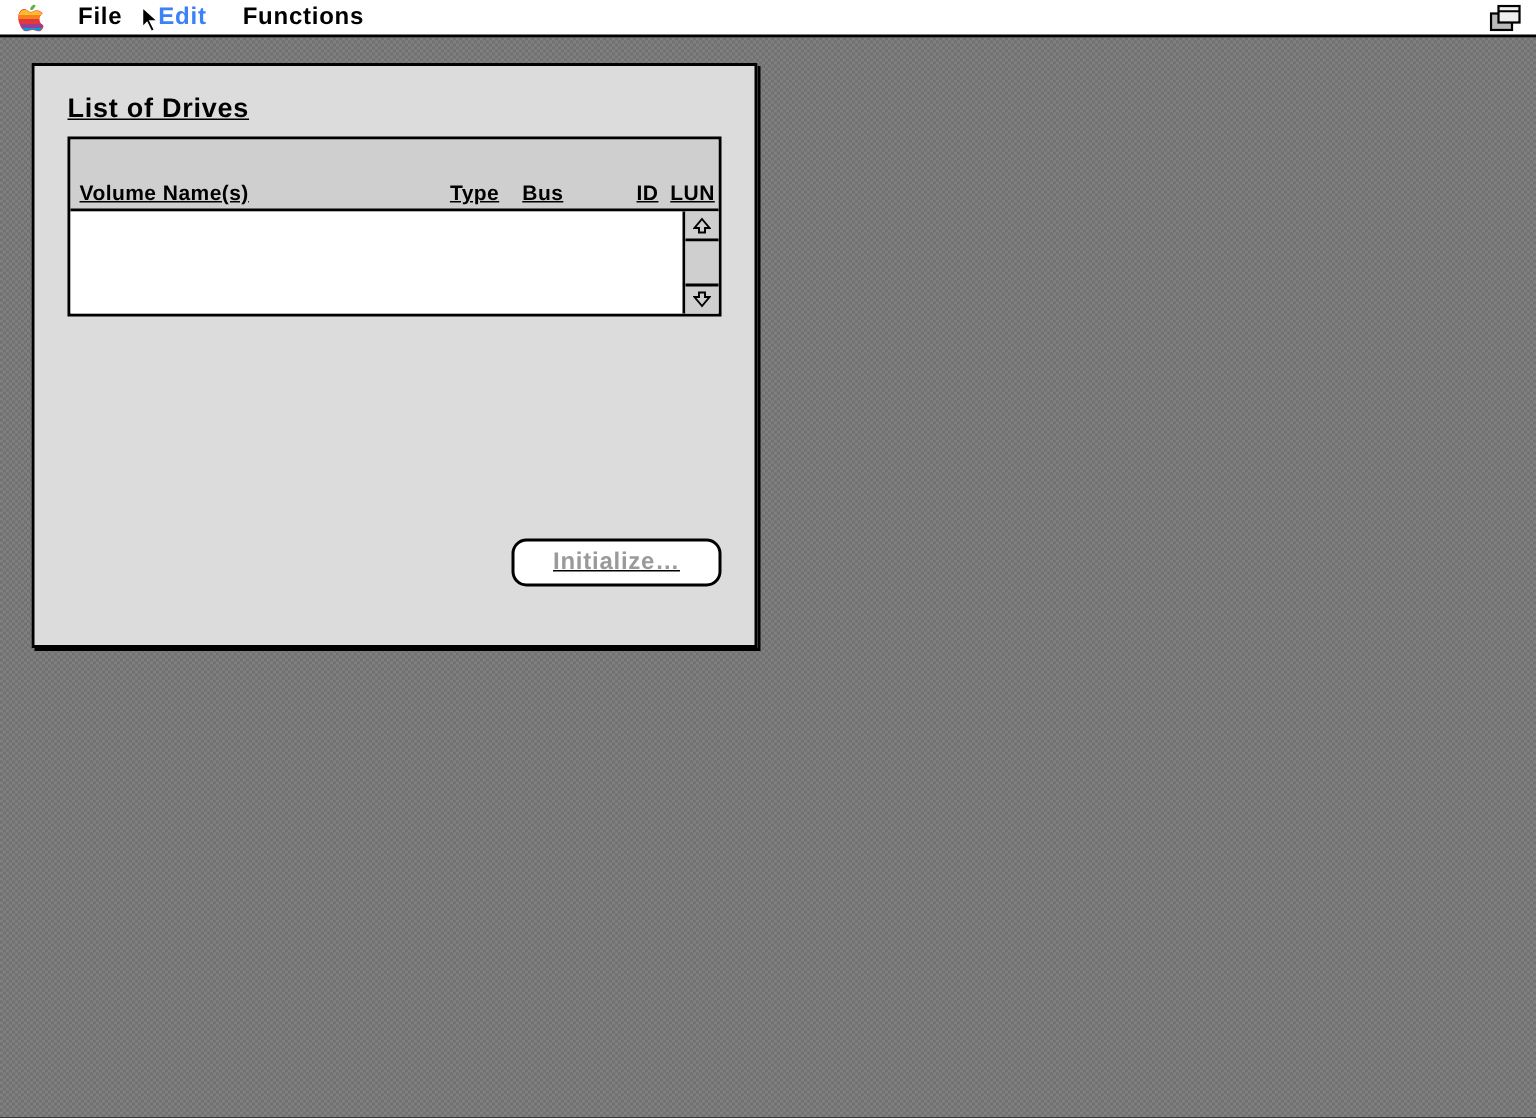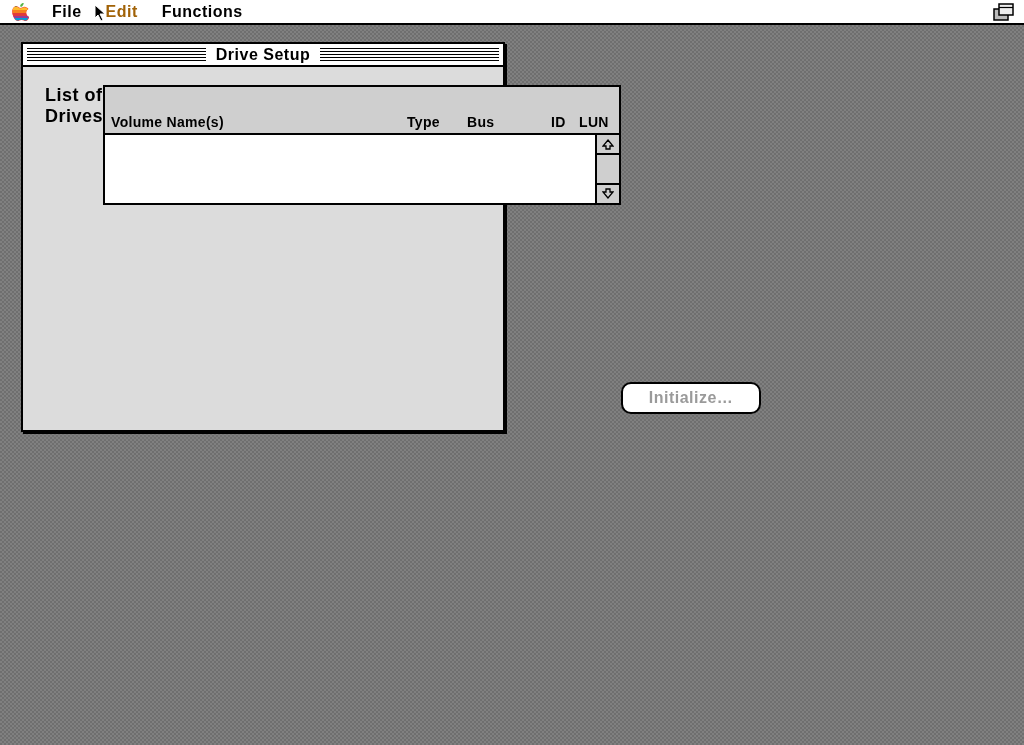--- a/index.html
+++ b/index.html
@@ -49,21 +49,21 @@
   }
   .menu-item {
     padding: 0 12px;
     font-weight: bold;
     font-size: 16px;
     color: #000;
     height: 100%;
     display: flex; align-items: center;
     letter-spacing: 0.5px;
   }
-  .menu-item.disabled { color: #a16207; }
+  .menu-item.disabled { color: #3b82f6; }
   .menubar-spacer { flex: 1; }
   .menubar-right {
     width: 40px; height: 100%;
     display: flex; align-items: center; justify-content: center;
   }
   
   .cursor {
     position: absolute;
     left: 94px; top: 4px;
     width: 14px; height: 18px;
@@ -101,22 +101,23 @@
   .title-text {
     position: relative;
     background: #fff;
     padding: 0 10px;
     font-weight: bold;
     font-size: 16px;
     letter-spacing: 0.5px;
   }
   .window-body {
     padding: 18px 22px 14px 22px;
-    display: flex; 
+    display: flex; flex-direction: column;
     height: calc(100% - 25px);
+    text-decoration: underline;
   }
   .section-title {
     font-weight: bold;
     font-size: 18px;
     margin-bottom: 8px;
     letter-spacing: 0.5px;
   }
   
   .listbox-wrap {
     border: 2px solid #000;
@@ -238,24 +239,20 @@
     </div>
   </div>
 
   <div class="cursor">
     <svg class="arrow-svg" width="14" height="18" viewBox="0 0 14 18">
       <polygon points="1,1 1,14 4,11 7,17 9,16 6,10 11,10" fill="#000" stroke="#fff" stroke-width="1"></polygon>
     </svg>
   </div>
 
   <div class="window">
-    <div class="titlebar">
-      <div class="title-stripes"></div>
-      <div class="title-text">Drive Setup</div>
-    </div>
 
     <div class="window-body">
 
       <div class="section-title">List of Drives</div>
 
       <div class="listbox-wrap">
         <div class="listbox-header">
           <div class="col-vol">Volume Name(s)</div>
           <div class="col-type">Type</div>
           <div class="col-bus">Bus</div>

